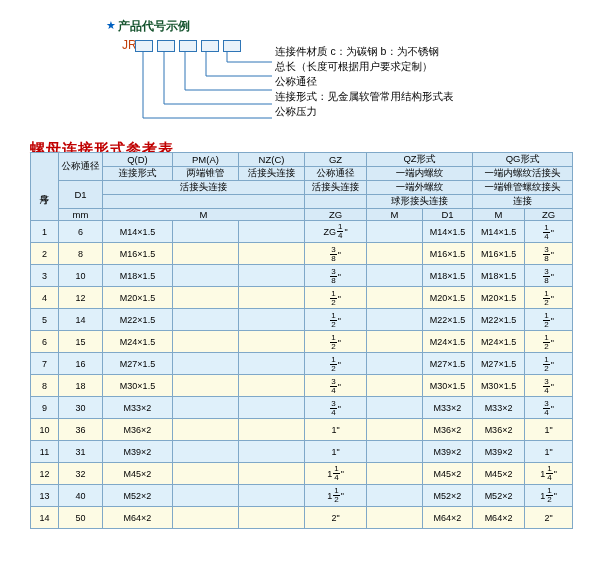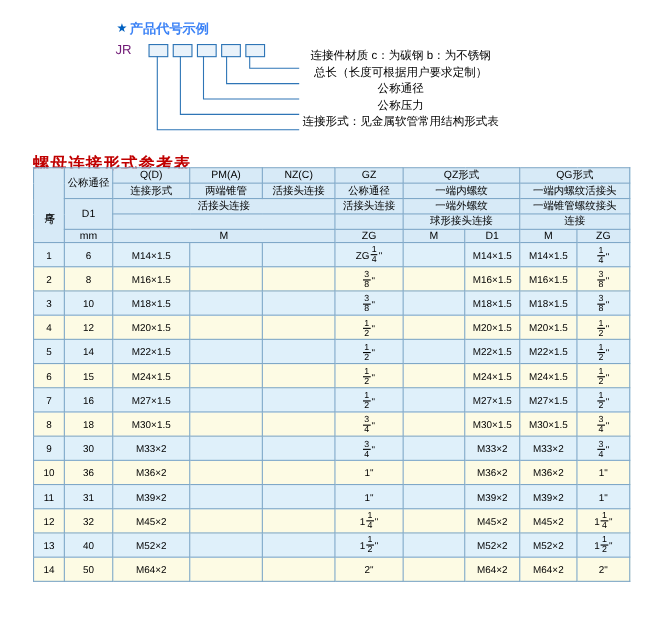--- a/index.html
+++ b/index.html
@@ -4,33 +4,33 @@
 <style>
   html,body{margin:0;padding:0;}
   body{
     width:600px;height:567px;background:#ffffff;
     font-family:"Liberation Sans","DejaVu Sans",sans-serif;
     color:#000;overflow:hidden;position:relative;
   }
   
   .legend{position:absolute;left:0;top:0;width:600px;height:128px;}
   .legend-title{
-    position:absolute;left:118px;top:18px;font-size:12px;font-weight:bold;color:#3b82f6;
+    position:absolute;left:118px;top:18px;font-size:12px;font-weight:bold;color:#14532d;
     white-space:nowrap;
   }
   .star{position:absolute;left:106px;top:19px;color:#0060c0;font-size:11px;}
-  .jr{position:absolute;left:105px;top:38px;font-size:12px;color:#701a75;}
+  .jr{position:absolute;left:122px;top:38px;font-size:12px;color:#c2410c;}
   .code-boxes{position:absolute;left:135px;top:40px;display:flex;gap:4px;}
   .code-boxes span{
     display:block;width:16px;height:10px;border:1px solid #2e75b6;background:#e9f2fa;
   }
   
   .legend svg{position:absolute;left:0;top:0;}
   .legend-labels{position:absolute;left:275px;top:44px;font-size:10.5px;line-height:15px;}
-  .legend-labels div{white-space:nowrap;text-align:center;}
+  .legend-labels div{white-space:nowrap;}
   
   .sec-title{
     position:absolute;left:30px;top:128px;font-size:15px;font-weight:bold;color:#c00000;
     letter-spacing:1px;
     margin-top:12px;
   }
   
   table{
     position:absolute;left:30px;top:152px;border-collapse:collapse;
     width:542px;font-size:9px;table-layout:fixed;
@@ -84,22 +84,22 @@
       <path d="M206,51 L206,76 L272,76"></path>
       <path d="M227,51 L227,62 L272,62"></path>
       <path d="M230,51 L230,51"></path>
     </g>
   </svg>
 
   <div class="legend-labels">
     <div>连接件材质  c：为碳钢  b：为不锈钢</div>
     <div>总长（长度可根据用户要求定制）</div>
     <div>公称通径</div>
+    <div>连接形式：见金属软管常用结构形式表</div>
     <div>公称压力</div>
-    <div>连接形式：见金属软管常用结构形式表</div>
   </div>
 </div>
 
 <div class="sec-title">螺母连接形式参考表</div>
 
 <table>
   <colgroup>
     <col class="colnum">
       <col class="coldn">
       <col class="colq">

